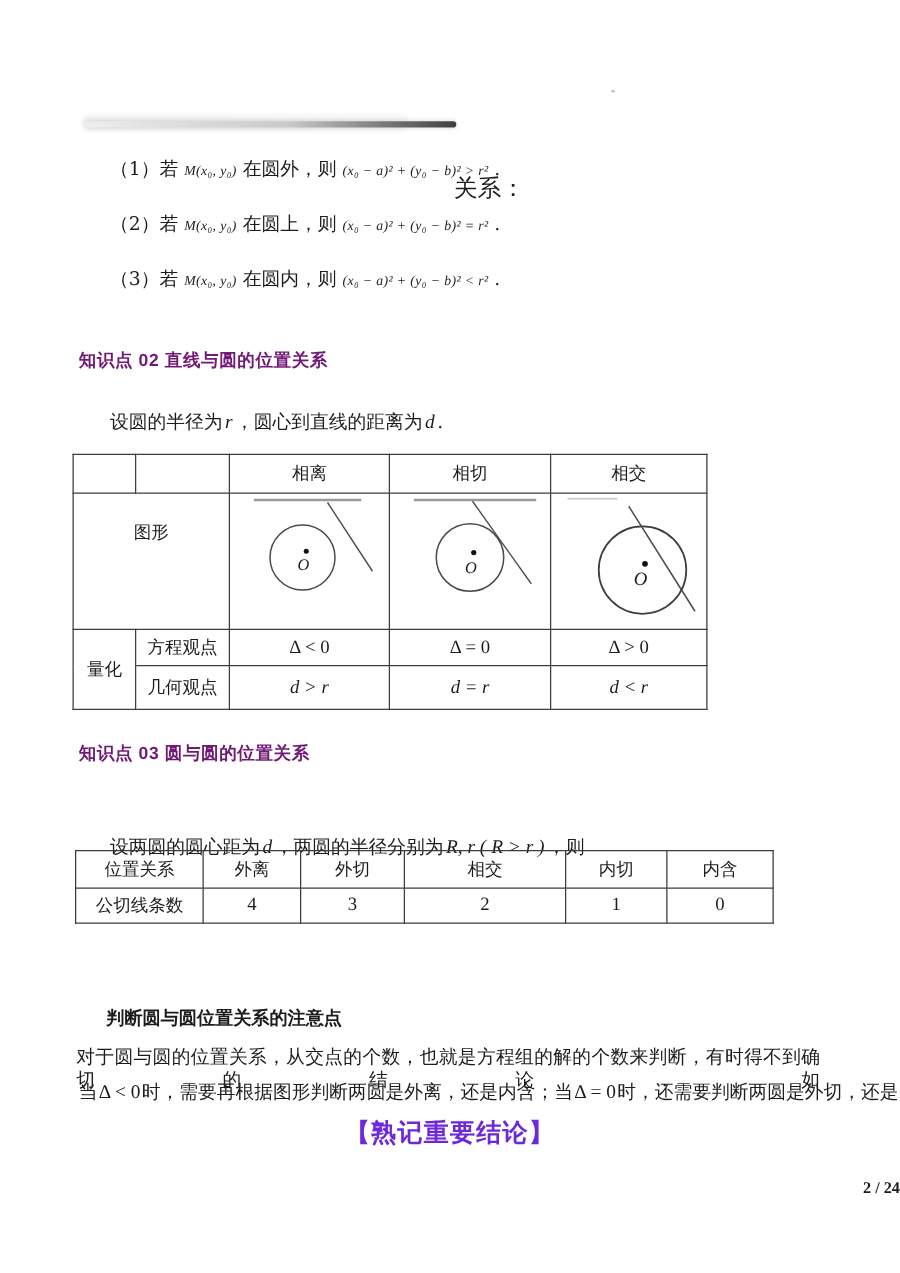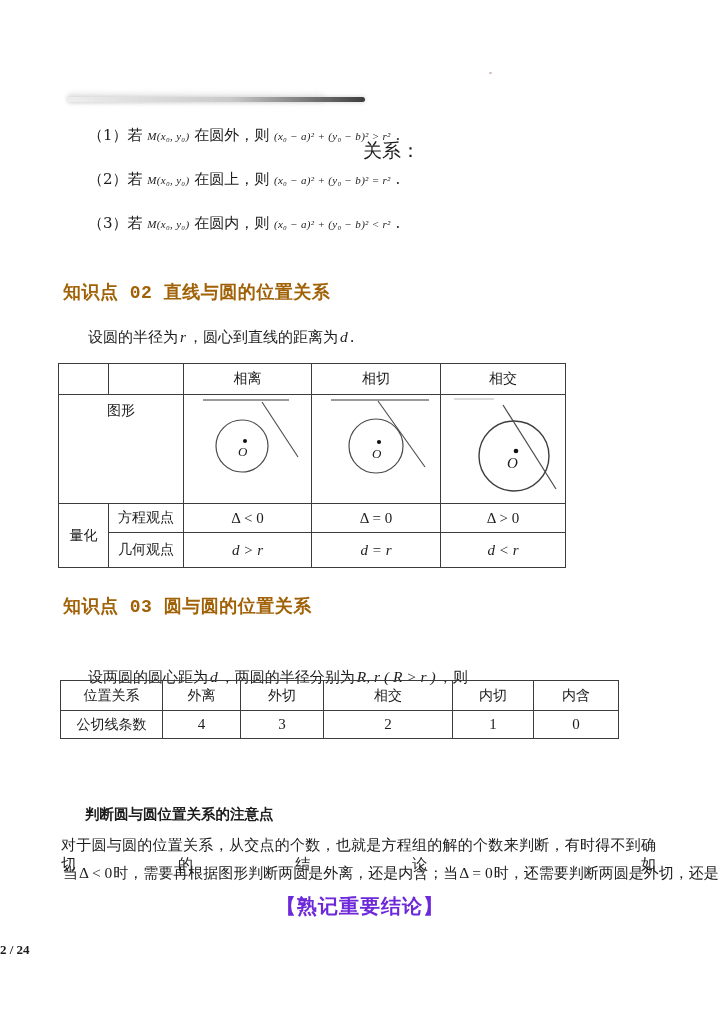--- a/index.html
+++ b/index.html
@@ -19,46 +19,46 @@
   
   .smudge-halo{left:66px;top:92px;width:260px;height:12px;
     background:linear-gradient(to right,rgba(205,205,205,.30),rgba(170,170,170,.12));
     filter:blur(2px);border-radius:6px;}
   .smudge-line{left:68px;top:97px;width:297px;height:5px;border-radius:3px;
     background:linear-gradient(to right,rgba(190,190,190,.05),rgba(150,150,150,.45) 55%,rgba(45,45,45,.92));
     filter:blur(.5px);box-shadow:0 0 4px rgba(120,120,120,.35);}
   .speck{left:489px;top:72px;width:3px;height:2px;background:rgba(165,125,125,.55);border-radius:50%;}
   .top-frag{left:363px;top:90px;font-size:19px;margin-top:48px;}
 
-  .kp-heading{left:63px;font-family:Liberation Mono, monospace;
-    font-weight:bold;font-size:18px;color:#a16207;letter-spacing:.5px;white-space:nowrap;}
+  .kp-heading{left:63px;font-family:Liberation Sans, sans-serif;
+    font-weight:bold;font-size:14px;color:#701a75;letter-spacing:.5px;white-space:nowrap;}
   .intro{left:88px;font-size:15px;white-space:nowrap;}
   .intro .mathi{font-size:15.5px;padding:0 2px;}
 
   table{border-collapse:collapse;table-layout:fixed;}
   td{border:1px solid #3c3c3c;text-align:center;vertical-align:middle;
      font-size:14px;padding:0;overflow:hidden;}
   .t1{left:58px;top:363px;width:507px;}
   .t2{left:60px;top:680px;width:558px;}
   td.vcell{font-size:15px;}
-  td.fig-label{vertical-align:top;padding-top:7px;margin-left:48px;}
+  td.fig-label{vertical-align:top;padding-top:22px;margin-left:48px;}
   td.figcell{padding:0;}
   .figsvg{display:block;margin:0 auto;}
   .olabel{font-family:"Liberation Serif","DejaVu Serif",serif;font-style:italic;fill:#1c1c1c;}
 
   .note-title{left:85px;top:805px;font-weight:bold;font-size:14.5px;white-space:nowrap;}
   .para-line1{left:61px;top:836px;width:595px;font-size:15px;
     text-align:justify;text-align-last:justify;}
   .para-line2{left:63px;top:864px;white-space:nowrap;font-size:15px;}
   .para-line2 .mathu{font-size:15.5px;padding:0 1px;}
 
   .conclusion{left:0;top:893px;width:720px;text-align:center;
     font-family:"DejaVu Sans","Liberation Sans",sans-serif;
     font-weight:bold;font-size:20px;color:#6d28d9;letter-spacing:1px;}
-  .page-num{left:0;top:942px;width:720px;text-align:left;
+  .page-num{left:0;top:942px;width:720px;text-align:right;
     font-weight:bold;font-size:13px;font-family:"Liberation Serif","DejaVu Serif",serif;}
 </style>
 </head>
 <body>
 
 <div id="page">
 
   <div class="abs smudge-halo"></div>
   <div class="abs smudge-line"></div>
   <div class="abs speck"></div>

